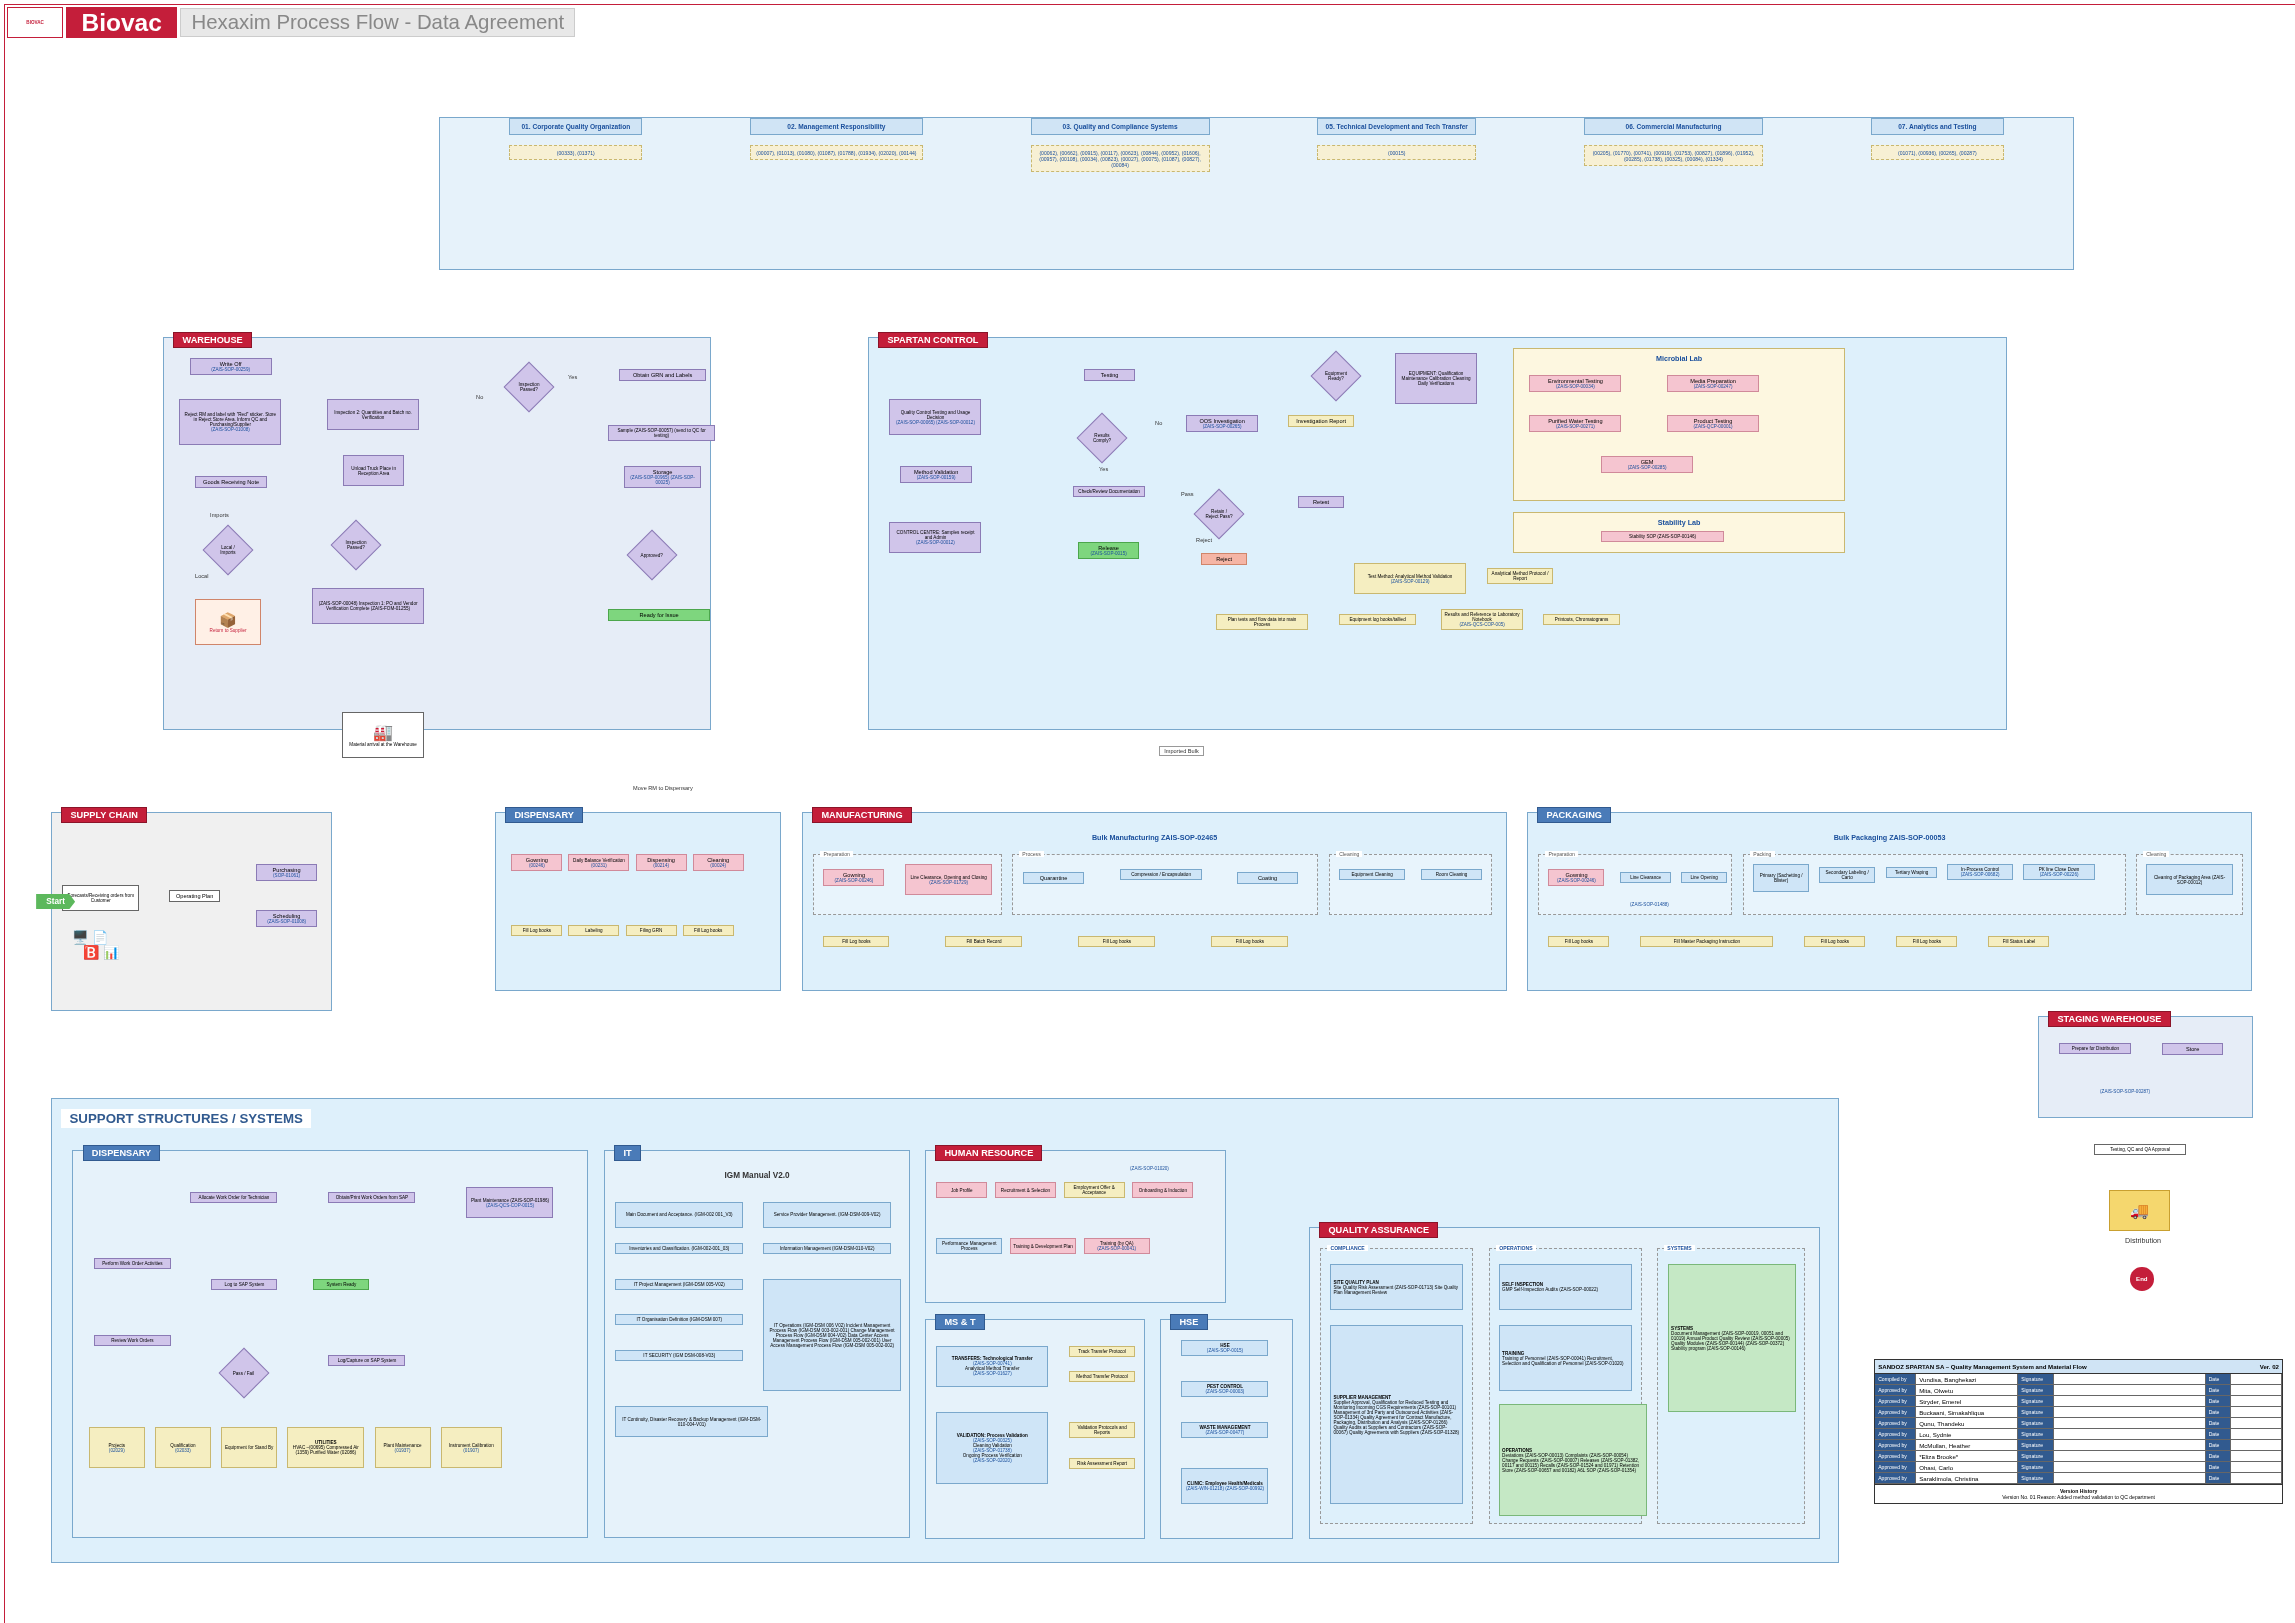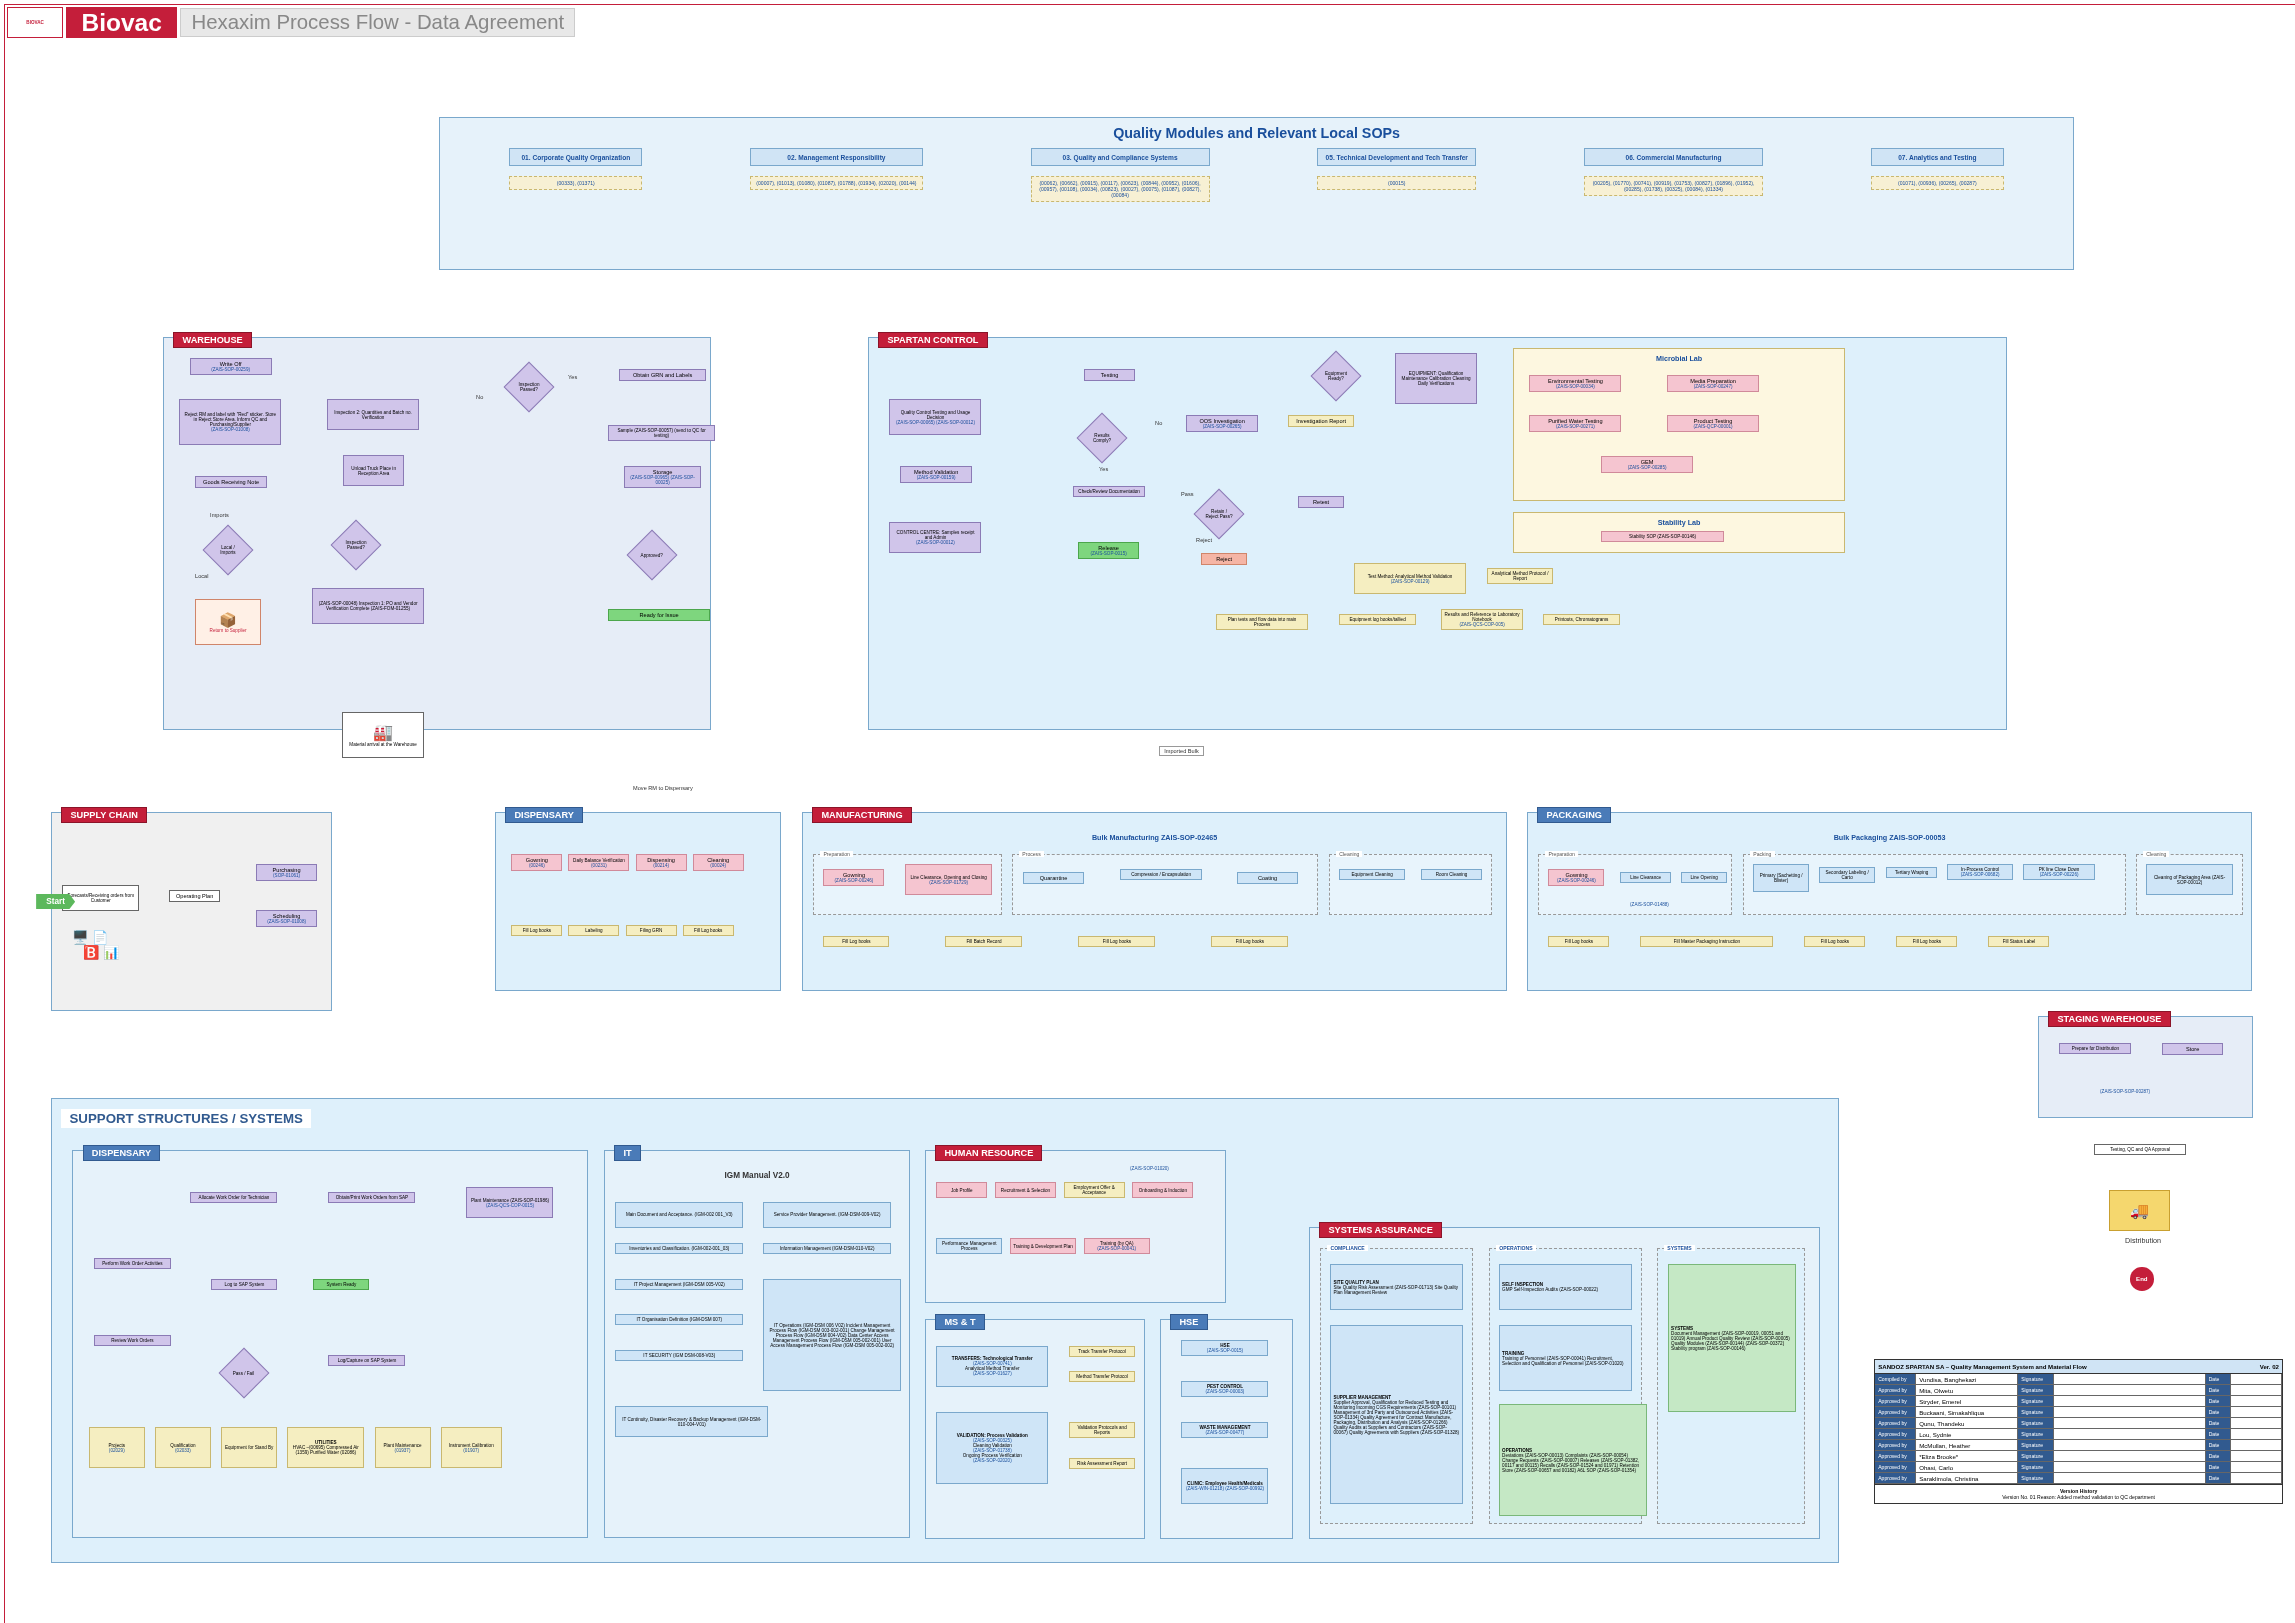--- a/index.html
+++ b/index.html
@@ -80,21 +80,20 @@
 
  <div class="hdr">
   <div class="logo">
         <span>BIOVAC</span>
       </div>
   <div class="brand">Biovac</div>
   <div class="subtitle">Hexaxim Process Flow - Data Agreement</div>
  </div>
 
  <div class="qm-panel">
-  <div class="qm-title">Quality Modules and Relevant Local SOPs</div>
   <div class="qm-row" id="qm-row">
         <div class="qm-col">
           <div class="qm-box">01. Corporate Quality Organization</div>
           <div class="qm-sop">(00333), (01371)</div>
         </div>
         <div class="qm-col">
           <div class="qm-box">02. Management Responsibility</div>
           <div class="qm-sop">(00007), (01013), (01080), (01087), (01788), (01934), (02020), (00144)</div>
         </div>
         <div class="qm-col">
@@ -516,21 +515,21 @@
           <span class="sop-ref">(ZAIS-SOP-00477)</span>
         </div>
    <div class="node lblue tiny" style="left:20.4px;top:148px;width:87px;height:36px">
           <b>CLINIC: Employee Health/Medicals</b>
           <span class="sop-ref">(ZAIS-WIN-01218)
 (ZAIS-SOP-00992)</span>
         </div>
   </div>
 
   <div class="inner qa" style="border:0.5px solid #7aa8cc">
-   <div class="area-title red-t">SYSTEMS ASSURANCE</div>
+   <div class="area-title red-t">QUALITY ASSURANCE</div>
    <div class="seg" style="left:10.2px;top:20.4px;width:153px;height:276px;background:#def0fb">
           <div class="seg-lbl" style="color:#1a4f9c;font-weight:bold">COMPLIANCE</div>
         </div>
    <div class="seg" style="left:179px;top:20.4px;width:153px;height:276px;background:#def0fb">
           <div class="seg-lbl" style="color:#1a4f9c;font-weight:bold">OPERATIONS</div>
         </div>
    <div class="seg" style="left:347px;top:20.4px;width:148px;height:276px;background:#def0fb">
           <div class="seg-lbl" style="color:#1a4f9c;font-weight:bold">SYSTEMS</div>
         </div>
    <div class="node lblue tiny" style="left:20.4px;top:36px;width:133px;height:46px;text-align:left;align-items:flex-start">

